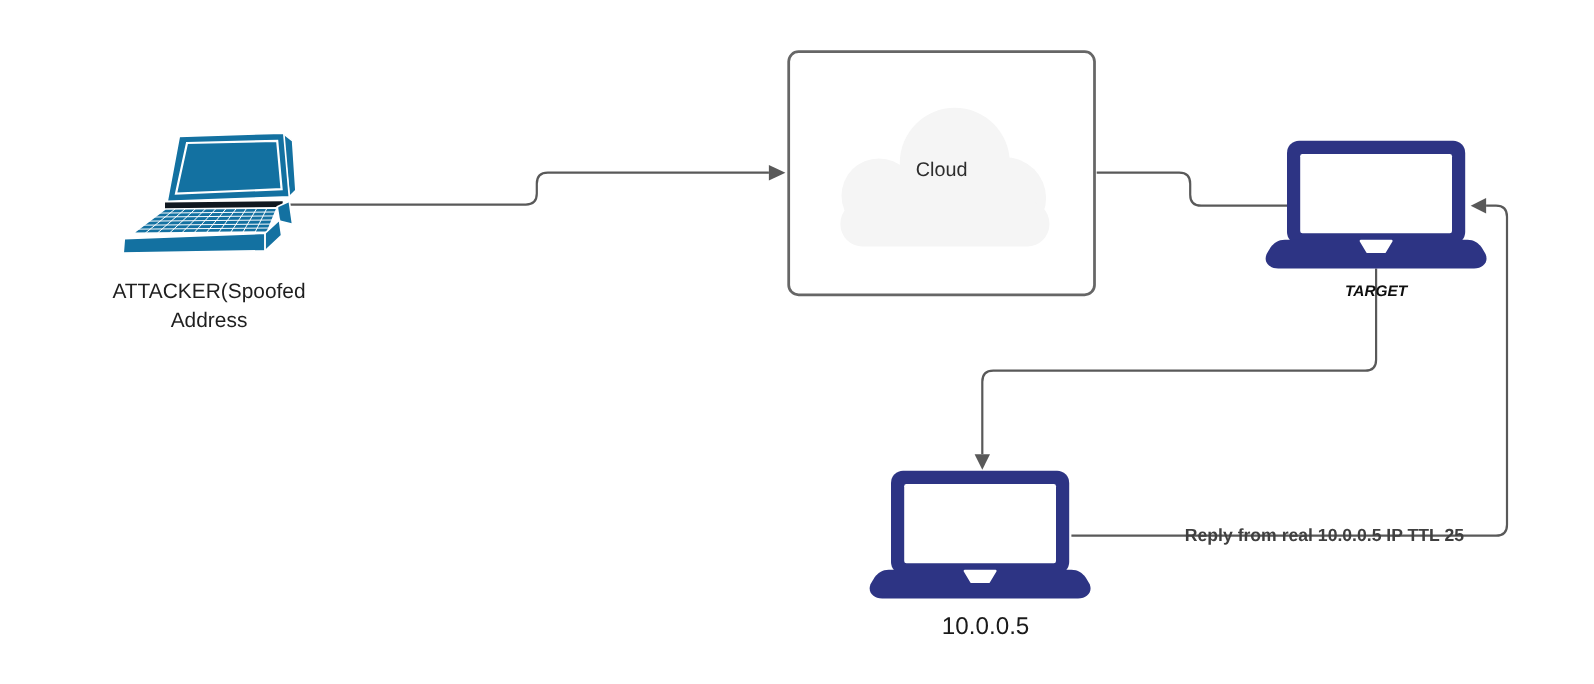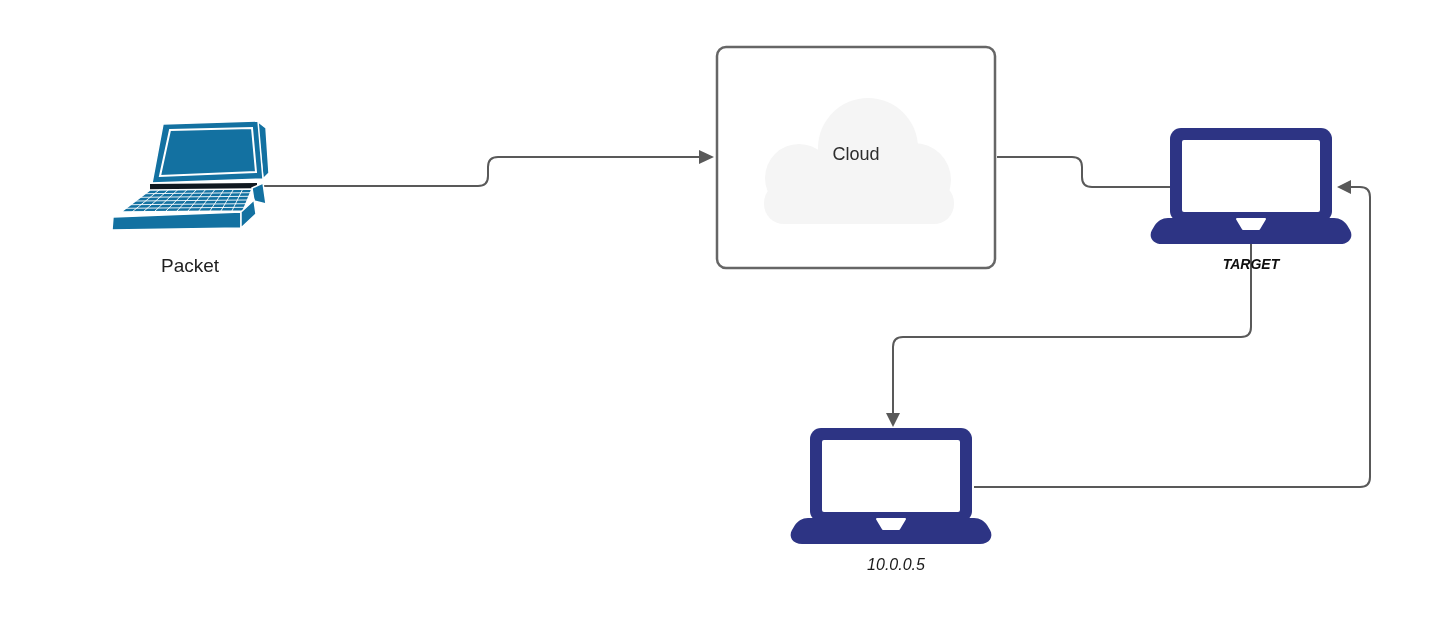--- a/index.html
+++ b/index.html
@@ -15,21 +15,21 @@
   .lbl {
     position: absolute;
     text-align: center;
     color: #1f1f1f;
     font-family: "Liberation Sans", sans-serif;
   }
   .node-lbl { font-size: 19px; line-height: 26px; }
   .edge-lbl { font-size: 16px; font-weight: bold; color: #3f3f3f; line-height: 17px; }
   .cloud-lbl { font-size: 18px; color: #2d2d2d; }
   .target-lbl { font-size: 14px; font-weight: bold; font-style: italic; color: #0f0f0f; }
-  .host-lbl { font-size: 16px; color: #1a1a1a; font-style: italic; }
+  .host-lbl { font-size: 22px; color: #1a1a1a; }
 </style>
 </head>
 <body>
 
 <div class="canvas">
 
   <svg width="1449" height="622" viewBox="0 0 1449 622">
     <defs>
       <g id="lpt">
         <rect x="19" y="0" width="162" height="94" rx="11" fill="#2d3484"></rect>
@@ -92,25 +92,27 @@
       </g>
       <polygon points="113,217 241,212 241,228 112,230" fill="#1371a1" stroke="#ffffff" stroke-width="1.5"></polygon>
       <polygon points="241,212 254,200 256,214 241,228" fill="#1371a1" stroke="#ffffff" stroke-width="1.5"></polygon>
     </g>
 
     <use href="#lpt" transform="translate(1151,128)"></use>
     <use href="#lpt" transform="translate(791,428)"></use>
   </svg>
 
   <div class="lbl node-lbl" style="left:55px; top:253px; width:270px;">
-    <div>Packet</div>
+    <div>ATTACKER(Spoofed</div>
+    <div>Address</div>
   </div>
 
   <div class="lbl cloud-lbl" style="left:796px; top:144px; width:120px;">Cloud</div>
 
   <div class="lbl target-lbl" style="left:1181px; top:256px; width:140px;">TARGET</div>
 
   <div class="lbl host-lbl" style="left:826px; top:556px; width:140px;">10.0.0.5</div>
 
 
 
+  <div class="lbl edge-lbl" style="left:1056px; top:479px; width:296px;">Reply from real 10.0.0.5 IP TTL 25</div>
 
 </div>
 
 </body></html>

